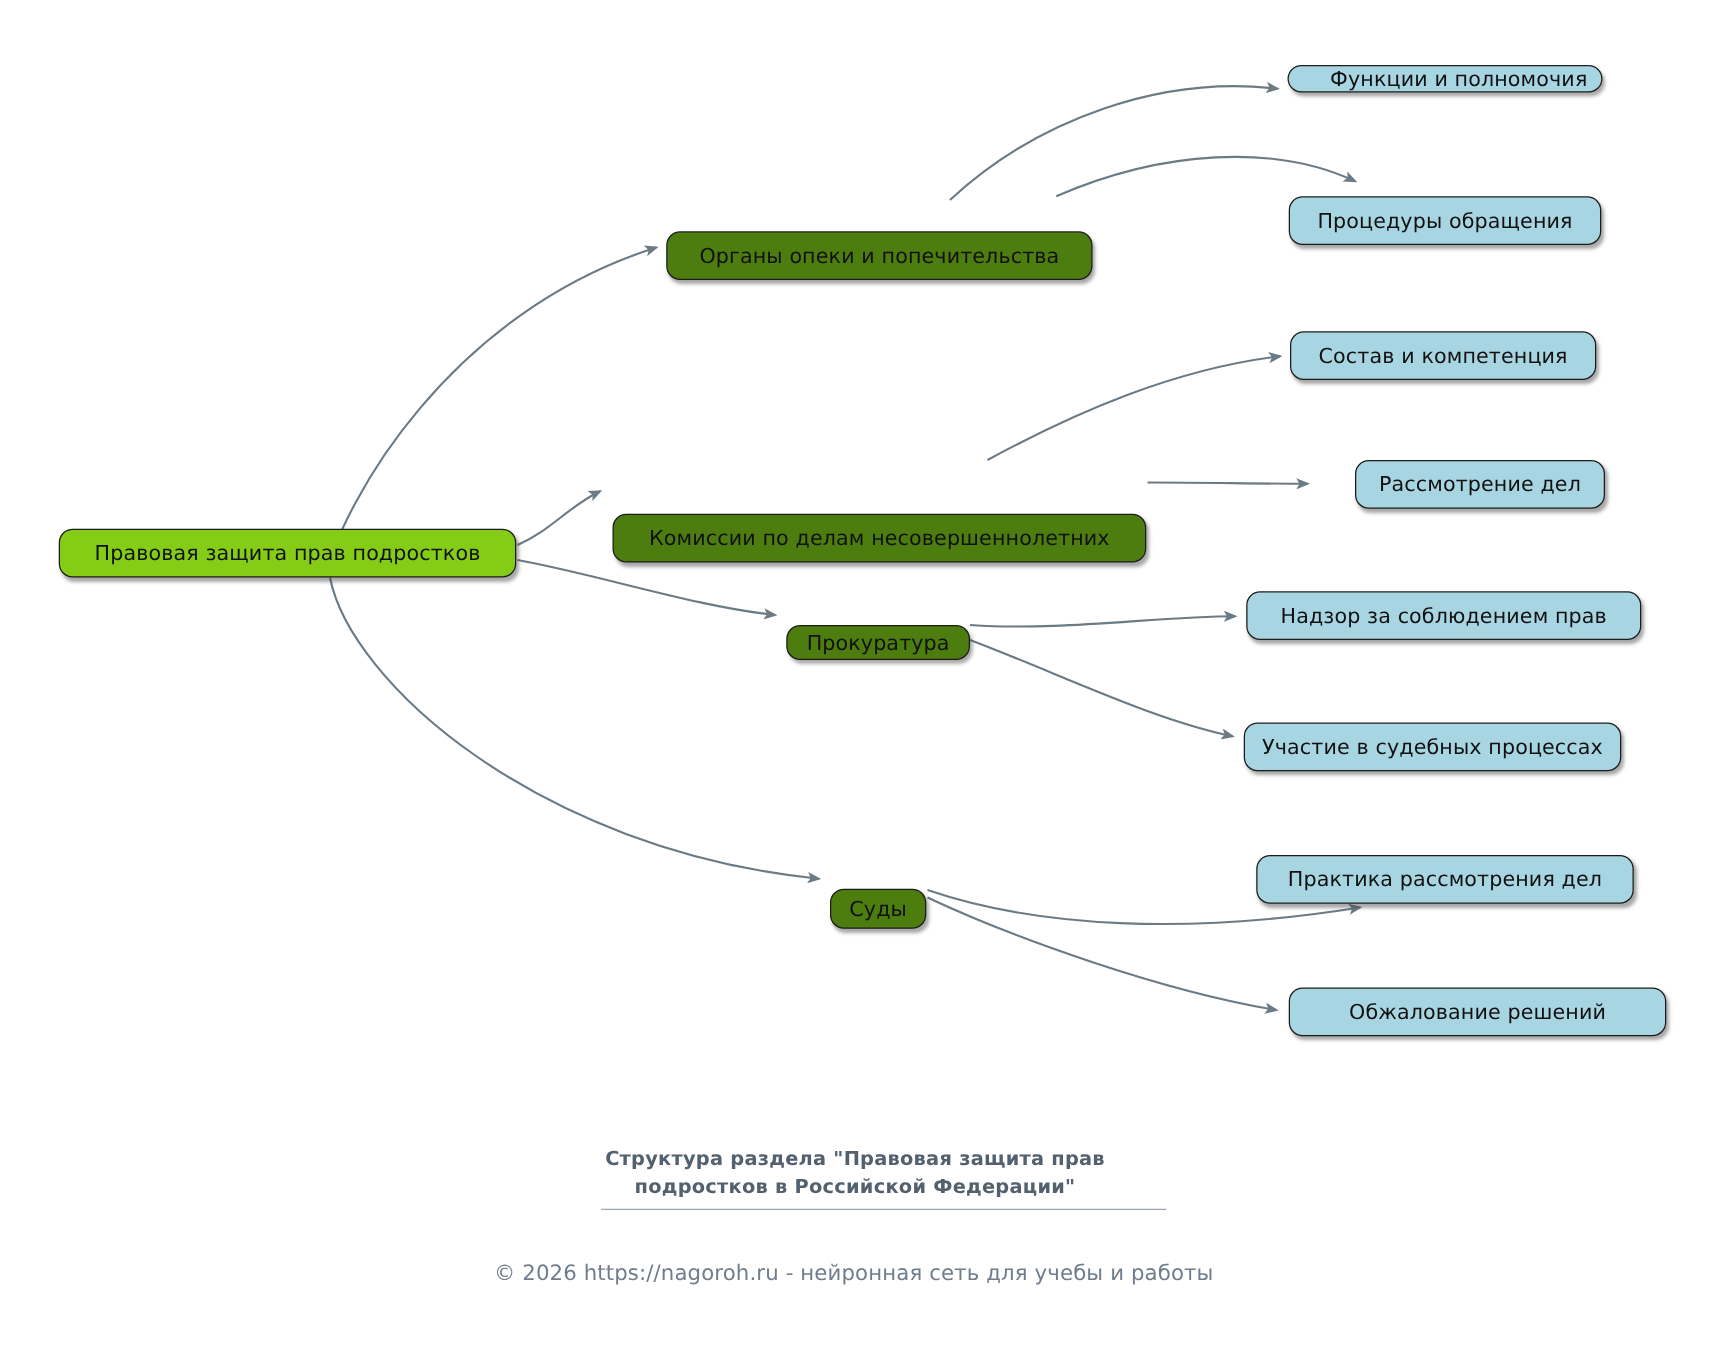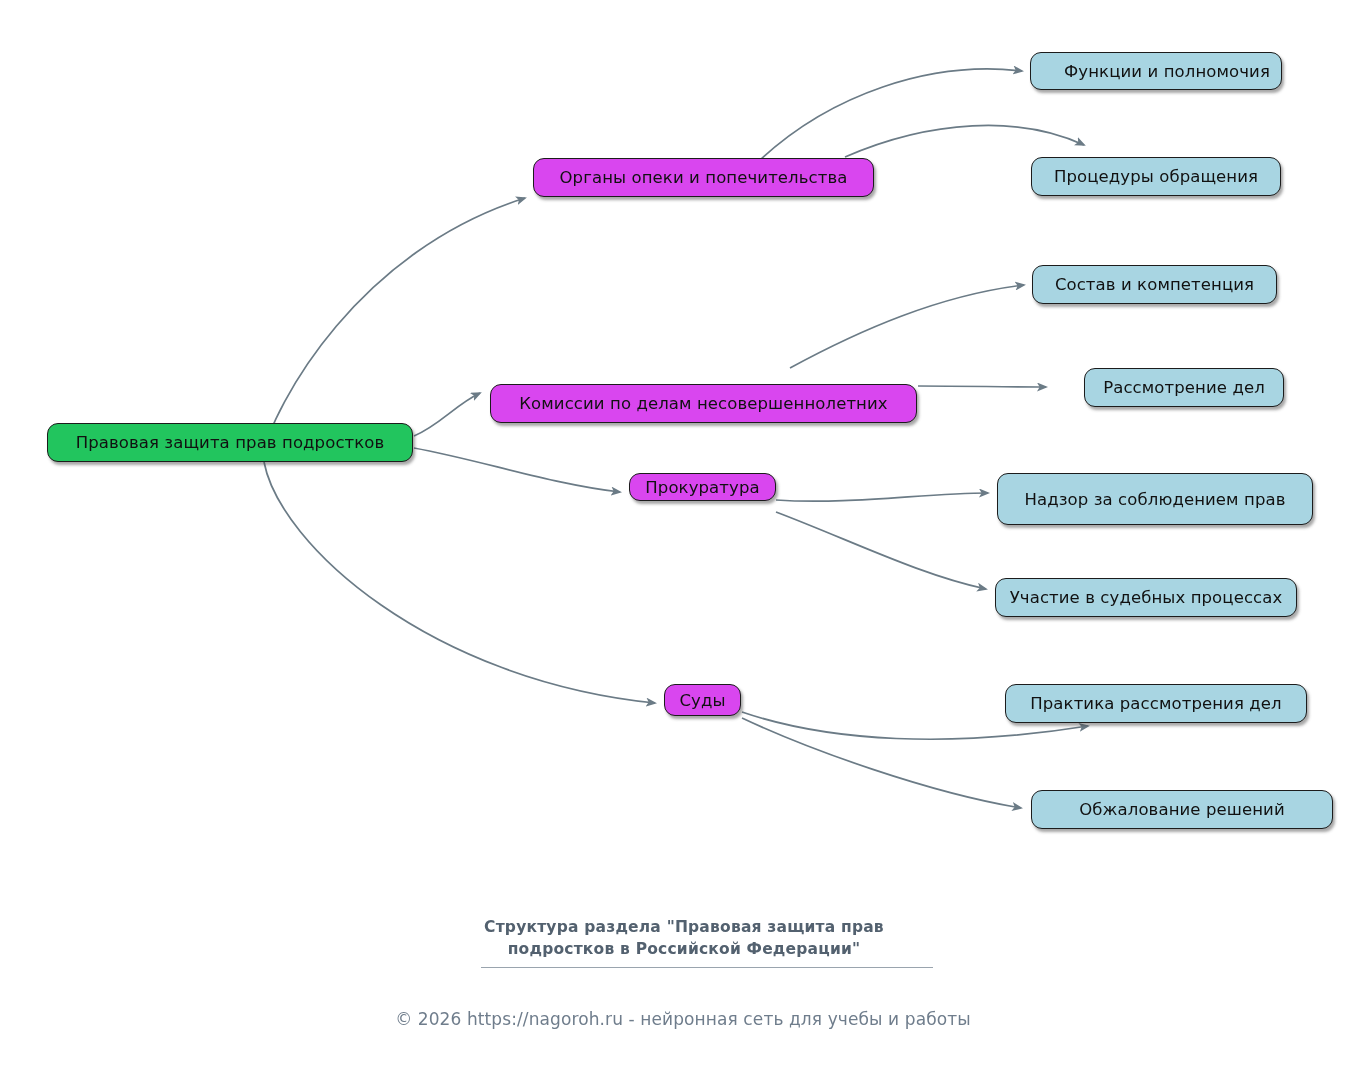--- a/index.html
+++ b/index.html
@@ -36,25 +36,26 @@
     border-radius: 11px;
     border: 1px solid #1c1c1c;
     box-shadow: 2px 3px 3px rgba(60,60,60,0.45);
     white-space: nowrap;
     font-size: 16.5px;
     color: #111111;
     letter-spacing: 0.1px;
     padding: 0 14px;
   }
   .node.root {
-    background: #22c55e;
+    background: #84cc16;
     text-align: right;
   }
   .node.branch {
-    background: #d946ef;
+    background: #4d7c0f;
+    margin-top: 27px;
   }
   .node.leaf {
     background: #a8d5e2;
   }
   .caption {
     position: absolute;
     text-align: center;
     font-size: 15.5px;
     font-weight: bold;
     color: #53616f;
@@ -118,37 +119,37 @@
   </div>
 
   <div class="node branch" style="left:629px; top:473px; width:147px; height:28px;">
     <span>Прокуратура</span>
   </div>
 
   <div class="node branch" style="left:664px; top:684px; width:77px; height:32px;">
     <span>Суды</span>
   </div>
 
-  <div class="node leaf" style="left:1030px; top:52px; width:252px; height:38px;padding-left:36px;">
+  <div class="node leaf" style="left:1030px; top:52px; width:252px; height:22px;padding-left:36px;">
     <span>Функции и полномочия</span>
   </div>
 
   <div class="node leaf" style="left:1031px; top:157px; width:250px; height:39px;">
     <span>Процедуры обращения</span>
   </div>
 
   <div class="node leaf" style="left:1032px; top:265px; width:245px; height:39px;">
     <span>Состав и компетенция</span>
   </div>
 
   <div class="node leaf" style="left:1084px; top:368px; width:200px; height:39px;">
     <span>Рассмотрение дел</span>
   </div>
 
-  <div class="node leaf" style="left:997px; top:473px; width:316px; height:52px;">
+  <div class="node leaf" style="left:997px; top:473px; width:316px; height:39px;">
     <span>Надзор за соблюдением прав</span>
   </div>
 
   <div class="node leaf" style="left:995px; top:578px; width:302px; height:39px;">
     <span>Участие в судебных процессах</span>
   </div>
 
   <div class="node leaf" style="left:1005px; top:684px; width:302px; height:39px;">
     <span>Практика рассмотрения дел</span>
   </div>

